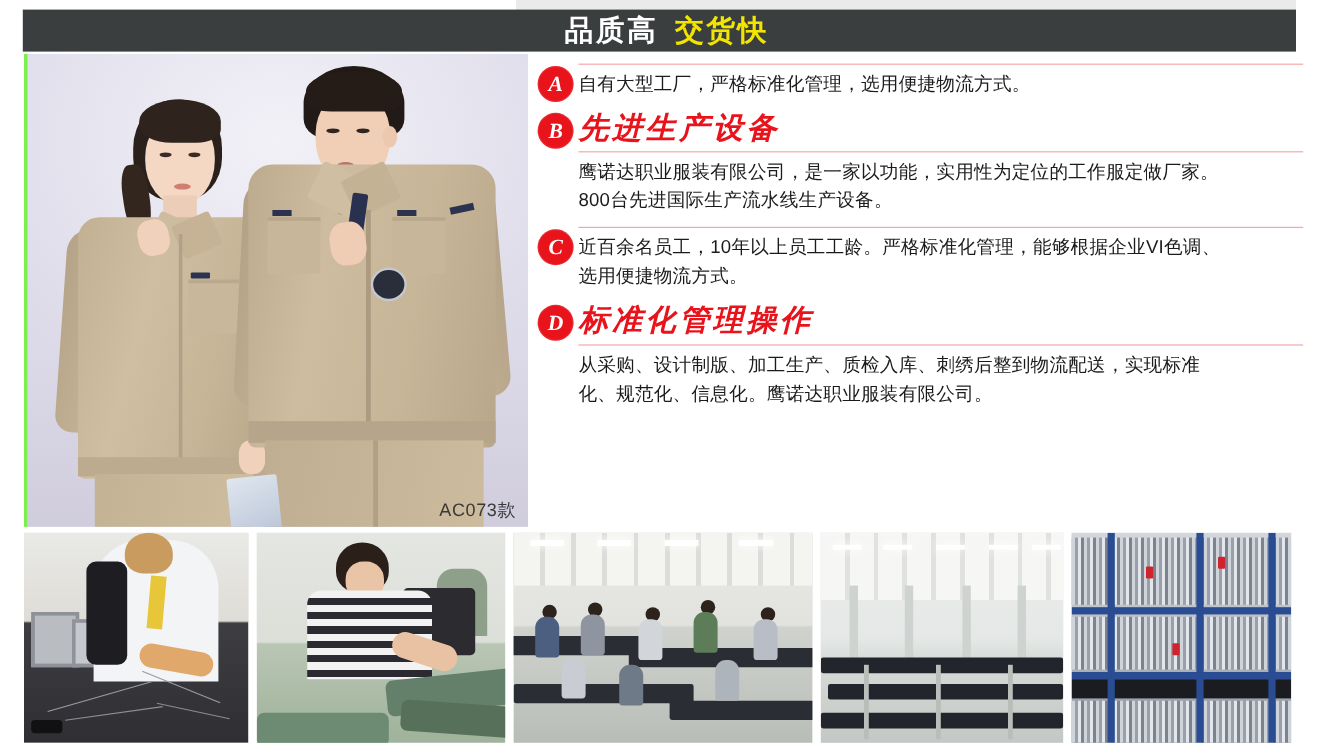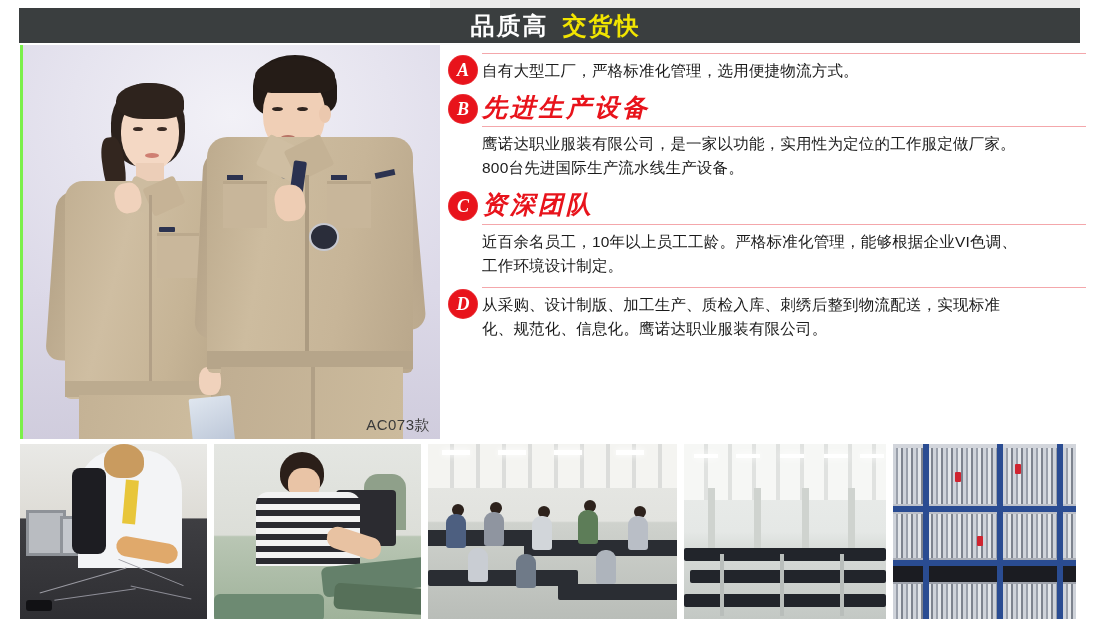--- a/index.html
+++ b/index.html
@@ -471,30 +471,30 @@
       <div class="f-title">先进生产设备</div>
       <div class="f-rule"></div>
       <div class="f-body">
         <div>鹰诺达职业服装有限公司，是一家以功能，实用性为定位的工作服定做厂家。</div>
         <div>800台先进国际生产流水线生产设备。</div>
       </div>
     </div>
 
     <div class="feature">
       <div class="badge">C</div>
-      <div class="f-title">资深团队</div>
       <div class="f-rule"></div>
       <div class="f-body">
         <div>近百余名员工，10年以上员工工龄。严格标准化管理，能够根据企业VI色调、</div>
-        <div>工作环境设计制定。</div>
+        <div>选用便捷物流方式。</div>
       </div>
     </div>
 
     <div class="feature">
       <div class="badge">D</div>
+      <div class="f-title">标准化管理操作</div>
       <div class="f-rule"></div>
       <div class="f-body">
         <div>从采购、设计制版、加工生产、质检入库、刺绣后整到物流配送，实现标准</div>
         <div>化、规范化、信息化。鹰诺达职业服装有限公司。</div>
       </div>
     </div>
 
   </div>
 
   <div class="strip">

